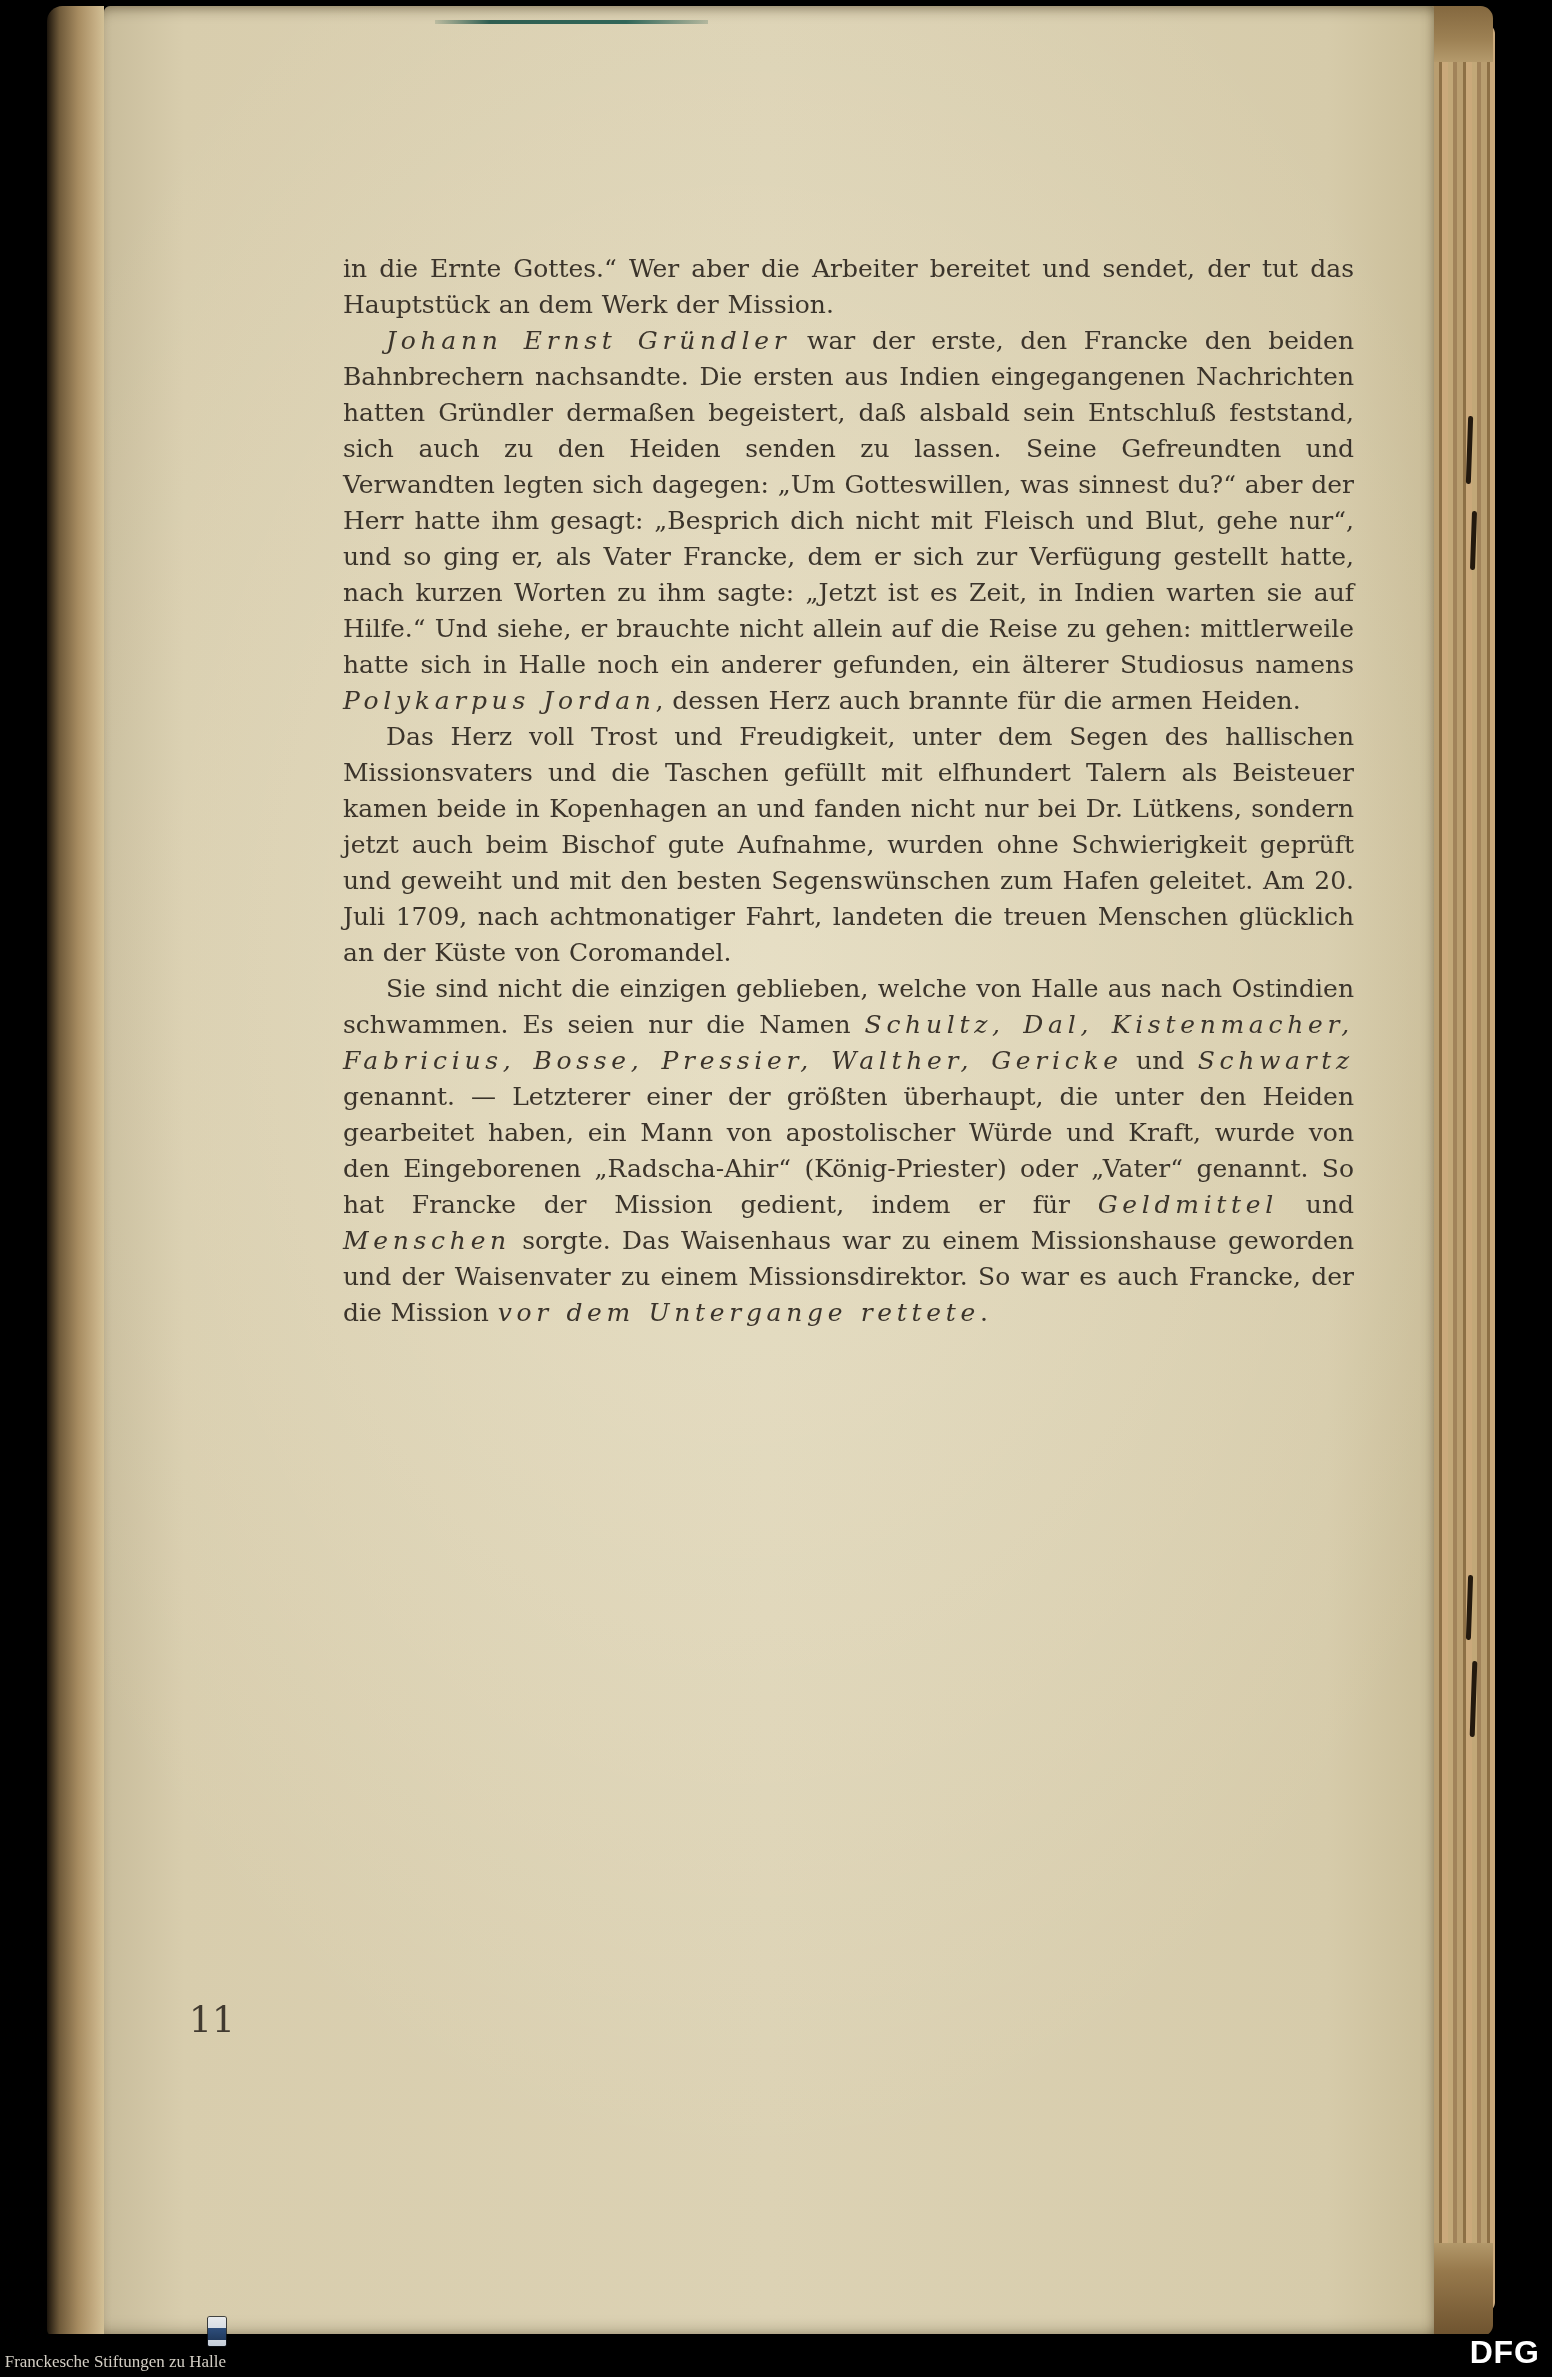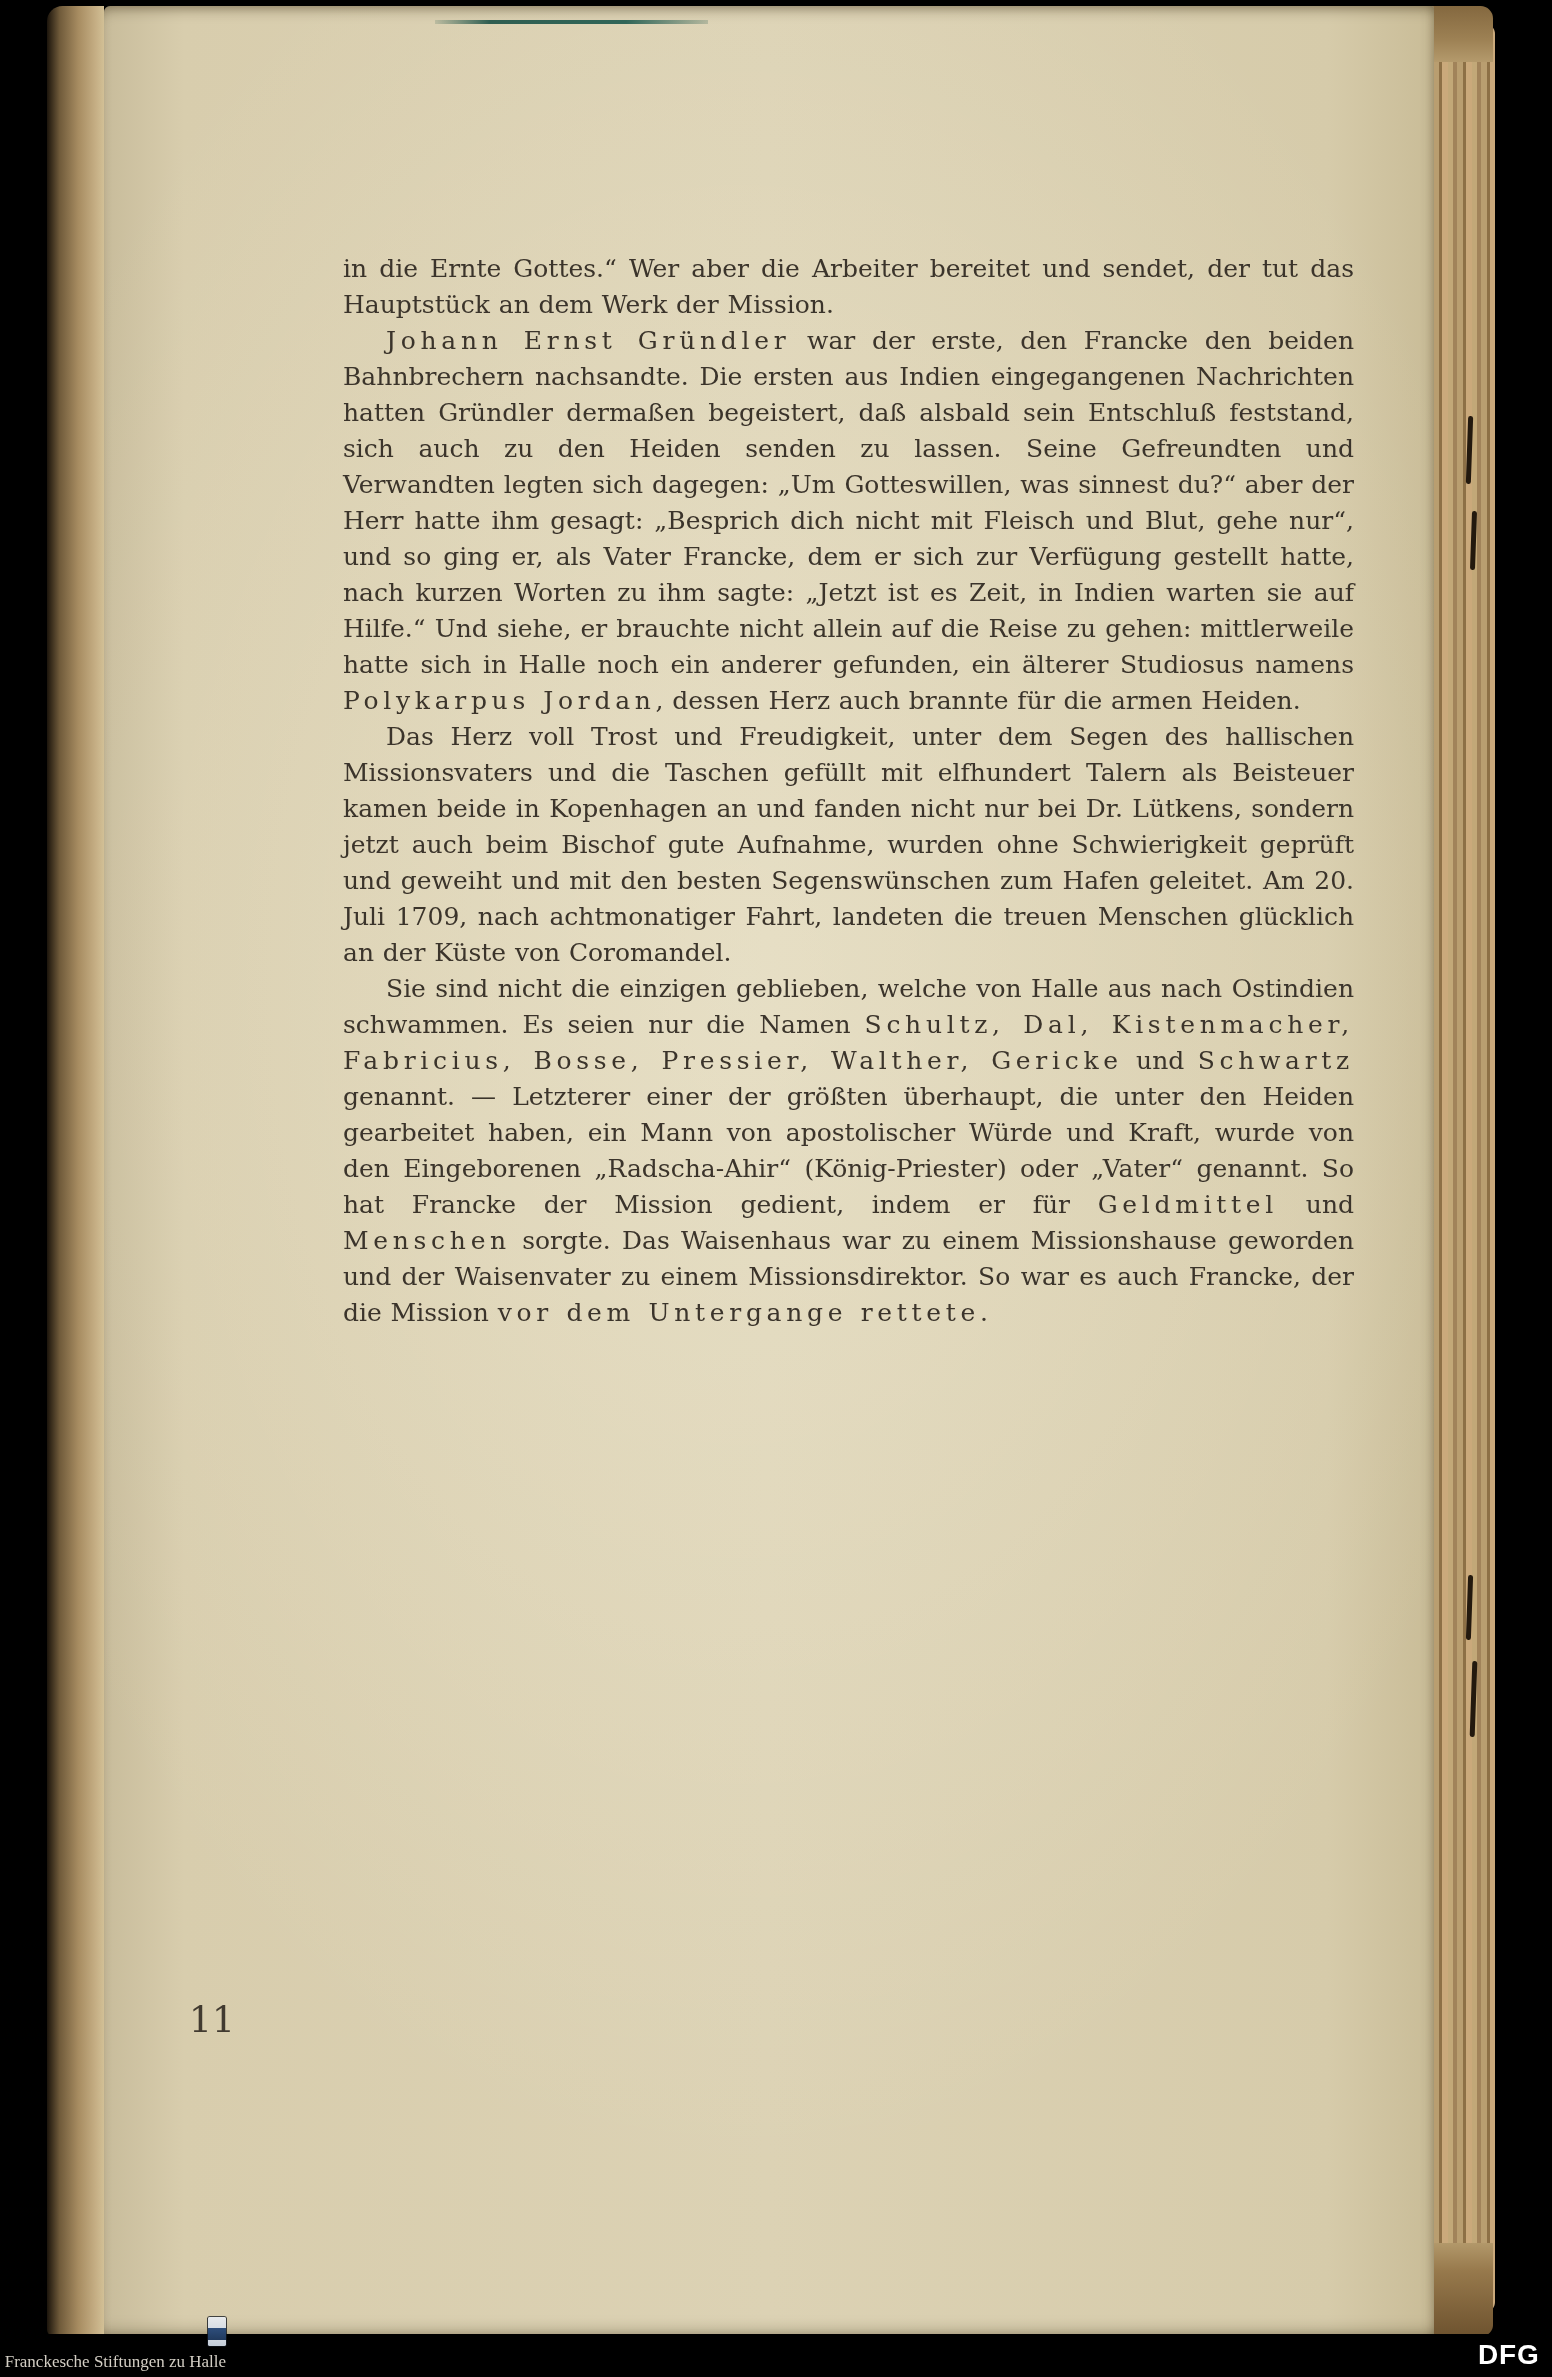--- a/index.html
+++ b/index.html
@@ -110,21 +110,21 @@
   }
   .para {
     margin: 0;
     font-size: 25px;
     line-height: 36px;
     text-align: justify;
     hyphens: none;
     word-spacing: 0.8px;
   }
   .para.indent { text-indent: 43px; }
-  .sperr { letter-spacing: 4.7px; }
+  .sperr { letter-spacing: 4.7px; font-style: italic; }
 
   .page-number {
     position: absolute;
     left: 85px;
     top: 1993px;
     font-size: 36px;
     color: #413a30;
   }
 
   
@@ -158,21 +158,21 @@
     font-size: 17px;
     line-height: 18.6px;
   }
   .dfg {
     position: absolute;
     right: 12.4px;
     bottom: 6.2px;
     color: #ffffff;
     font-family: "Liberation Sans", sans-serif;
     font-weight: bold;
-    font-size: 28px;
+    font-size: 32px;
     letter-spacing: 0.8px;
   }
 </style>
 </head>
 <body>
 
 <div class="book">
   <div class="spine"></div>
   <div class="page-edges"></div>
   <div class="corner-top-right"></div>

